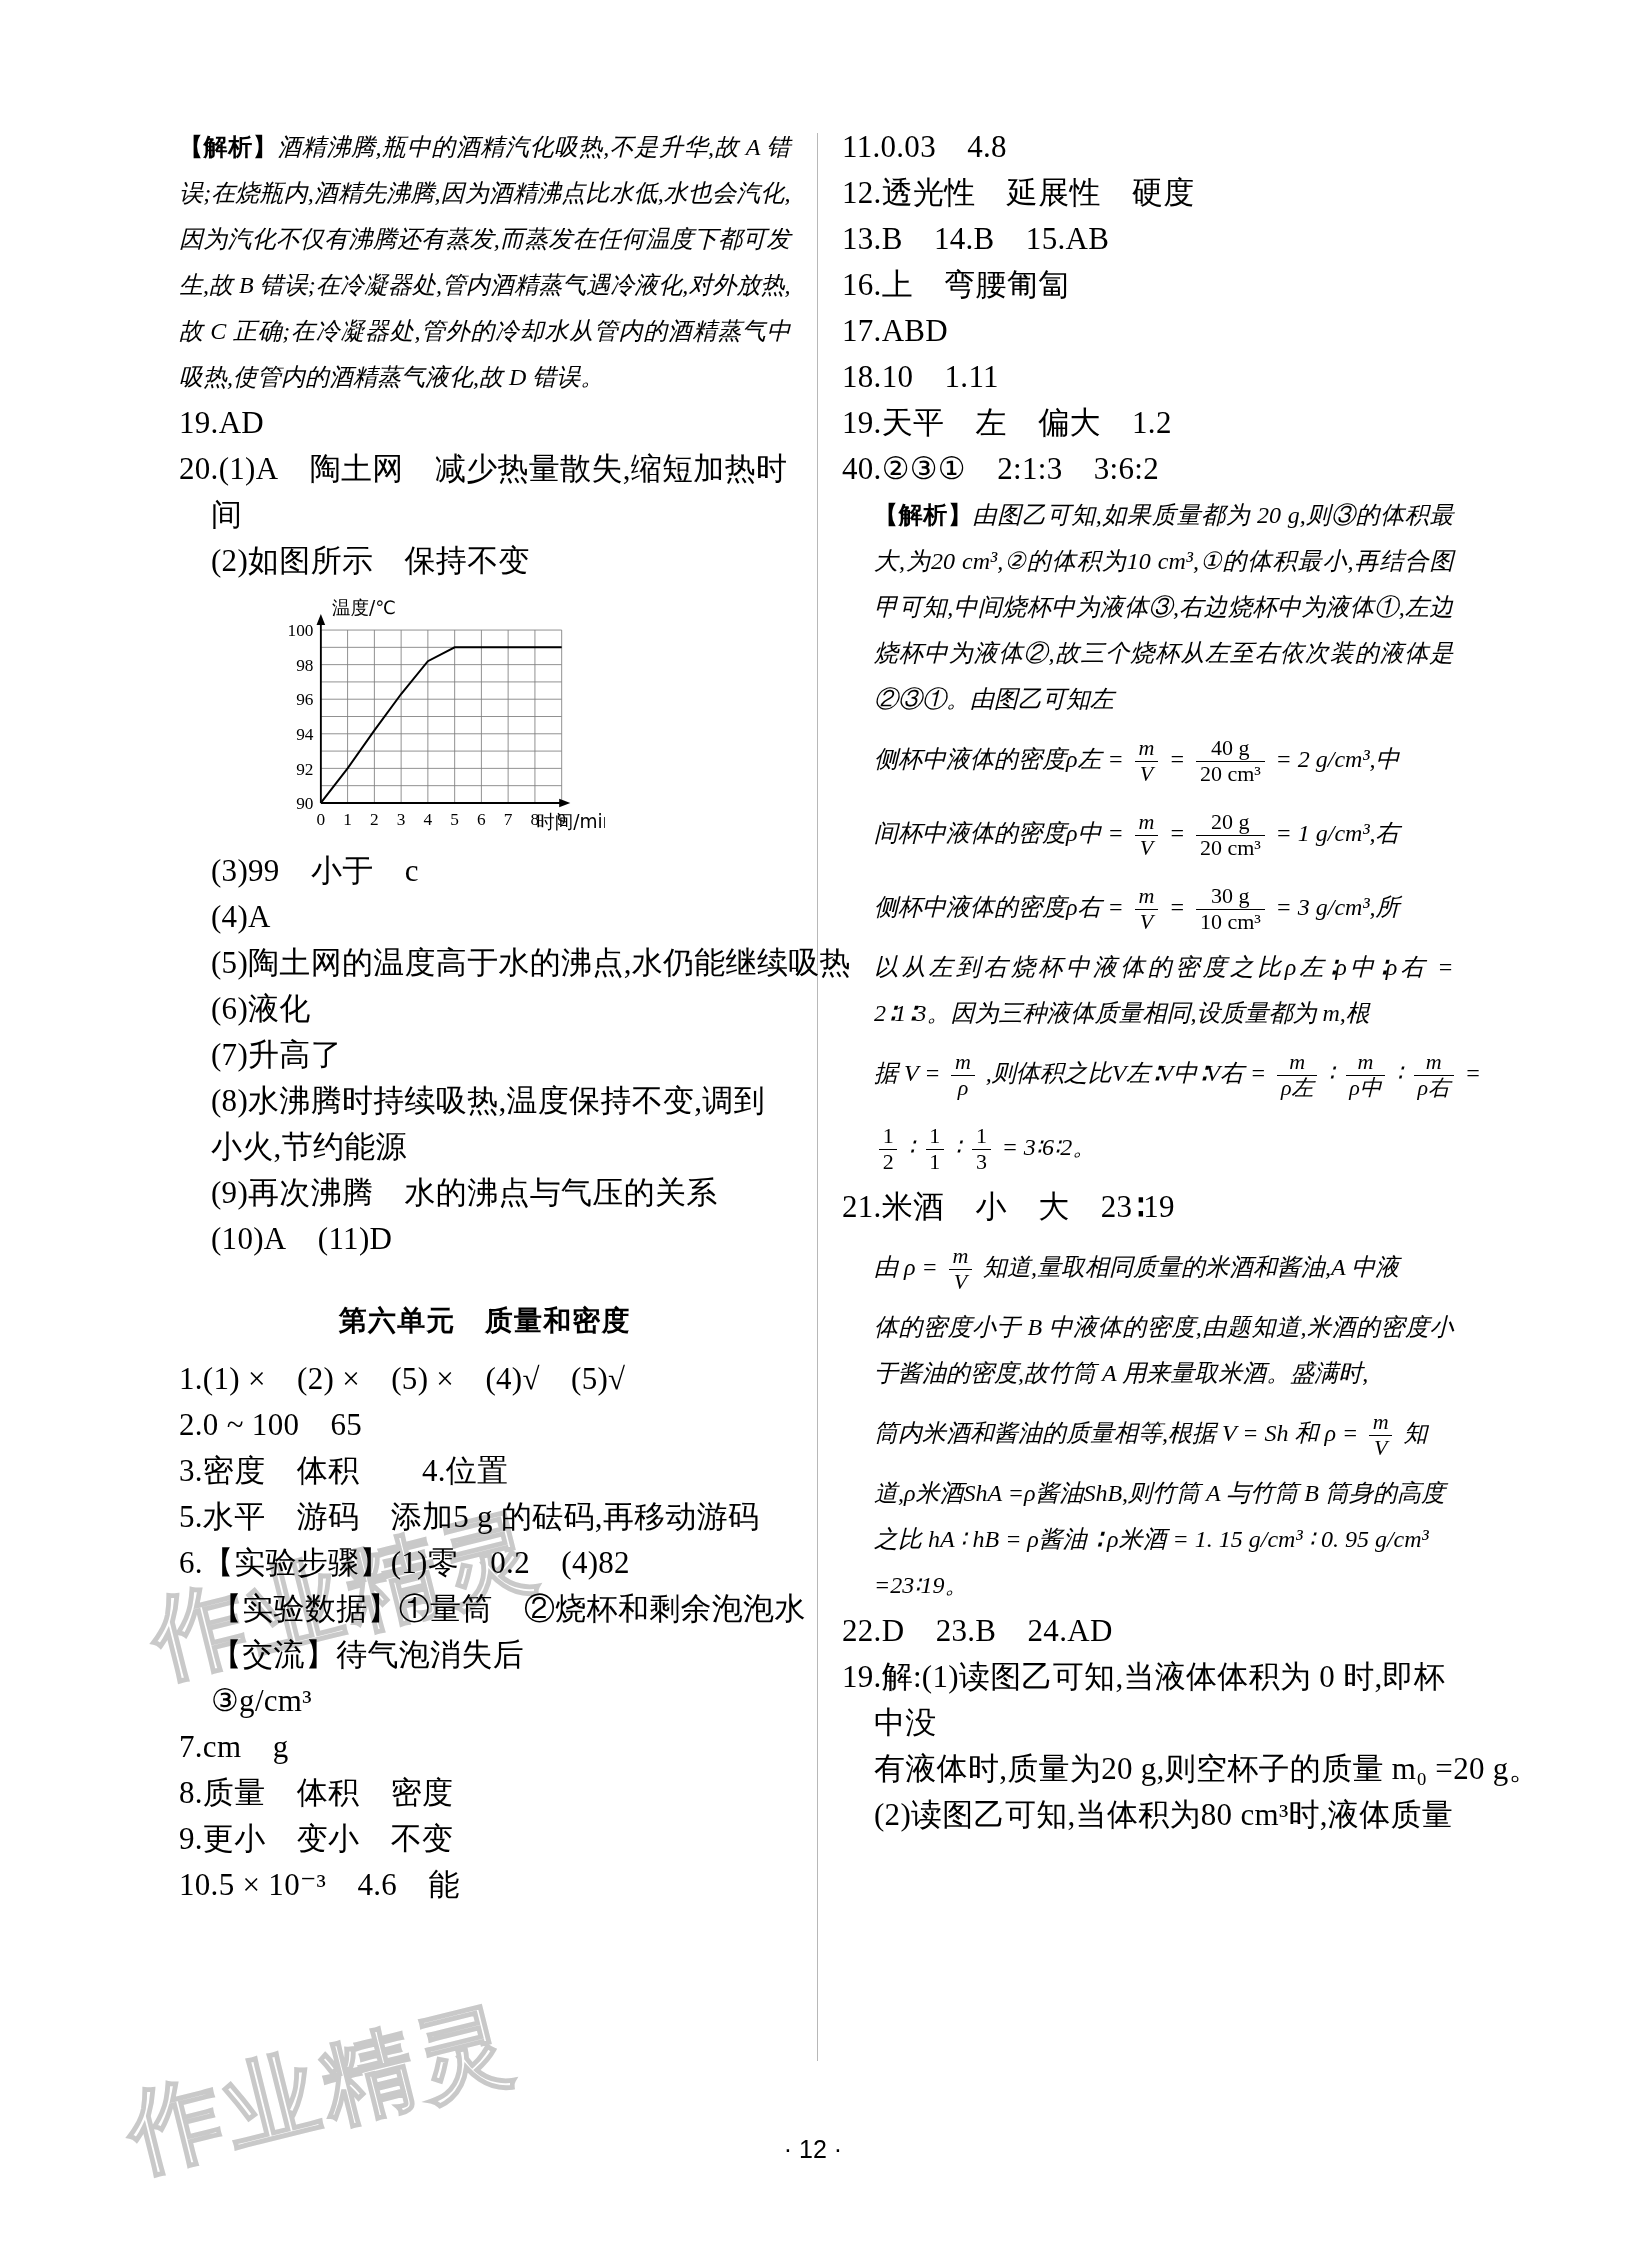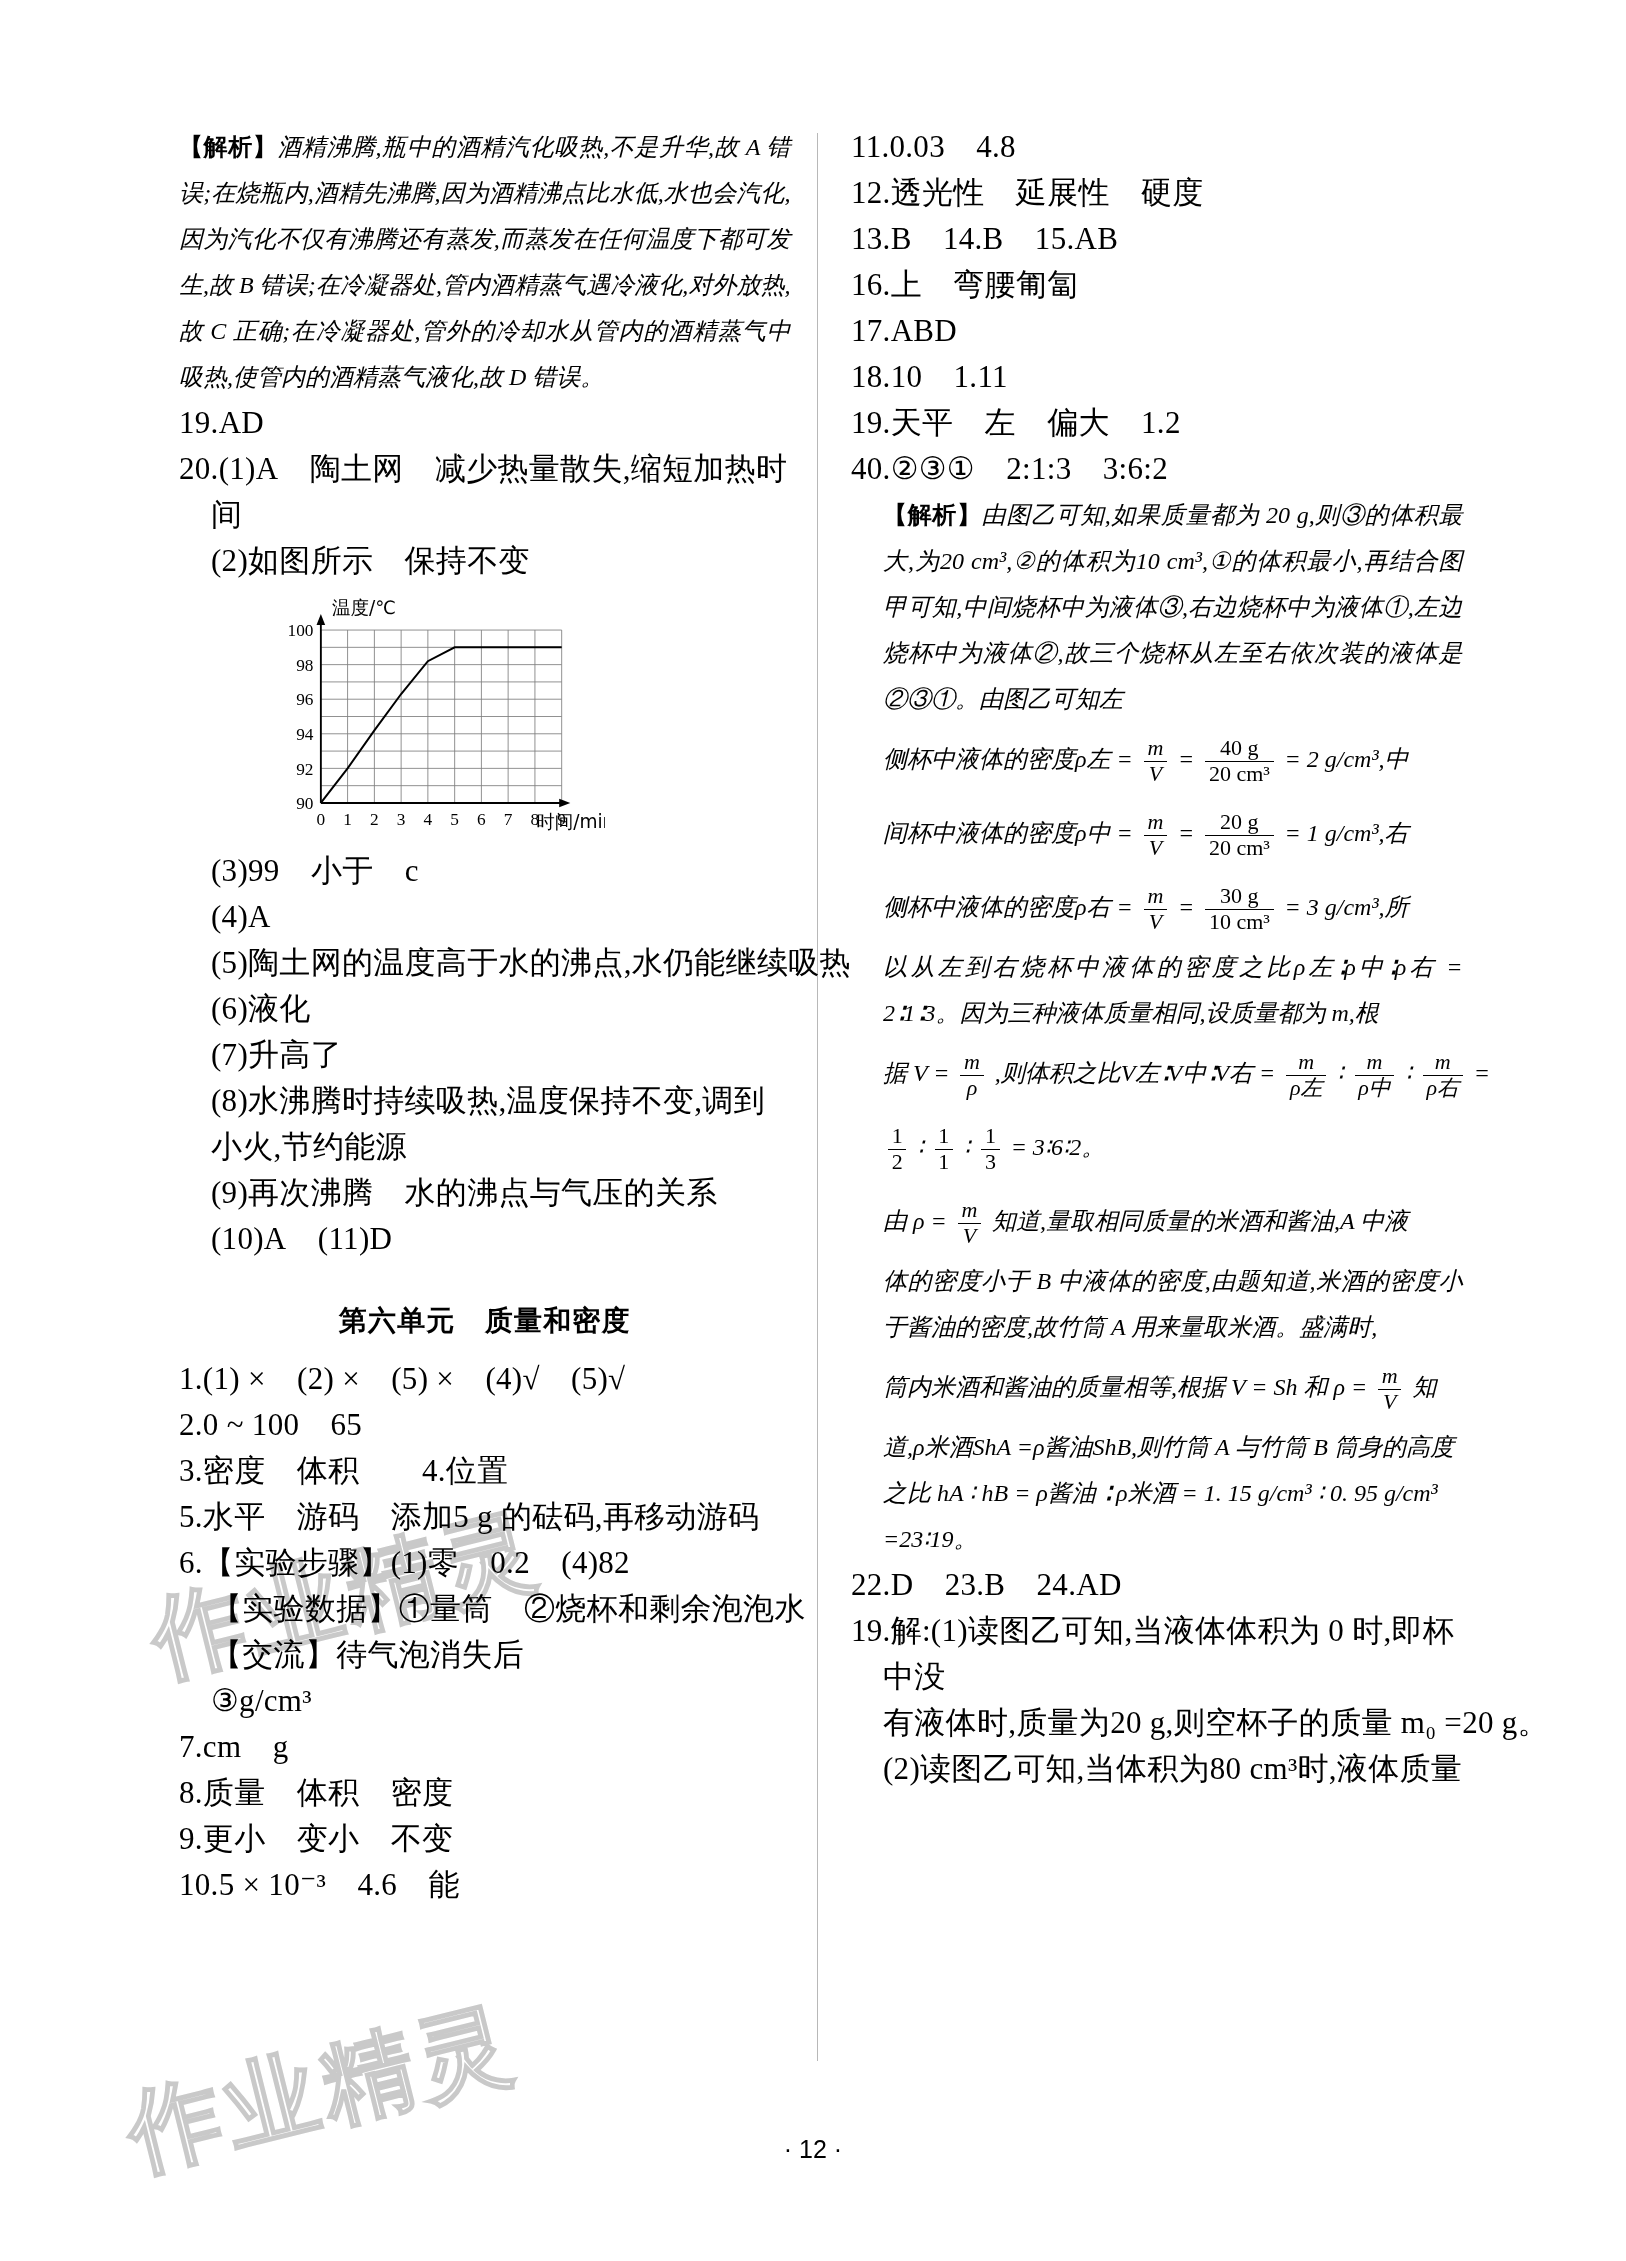--- a/index.html
+++ b/index.html
@@ -14,21 +14,21 @@
   }
   .page {
     position: absolute;
     left:0; top:0; width:1626px; height:2261px;
   }
   .columns {
     position:absolute;
     left: 154px; top: 124px;
     width: 1328px; height: 1965px;
     display: flex;
-    gap: 17px;
+    gap: 8px;
   }
   .col {
     width: 655px;
     padding: 0 18.5px 0 25px;
     position: relative;
   }
   .divider {
     position:absolute;
     left: 817px; top: 133px;
     width: 1.2px; height: 1928px;
@@ -284,20 +284,21 @@
 
       <div class="mathline indent">
         <span class="frac roman"><span class="num">1</span><span class="den">2</span></span>
         <span>∶</span>
         <span class="frac roman"><span class="num">1</span><span class="den">1</span></span>
         <span>∶</span>
         <span class="frac roman"><span class="num">1</span><span class="den">3</span></span>
         <span> = 3∶6∶2。</span>
       </div>
 
+      <div class="line">21.米酒 小 大 23∶19</div>
 
 
       <div class="mathline indent">
         <span>由 ρ = </span>
         <span class="frac"><span class="num">m</span><span class="den">V</span></span>
         <span> 知道,量取相同质量的米酒和酱油,A 中液</span>
       </div>
 
       <div class="expl indent">体的密度小于 B 中液体的密度,由题知道,米酒的密度小于酱油的密度,故竹筒 A 用来量取米酒。盛满时,</div>
 

